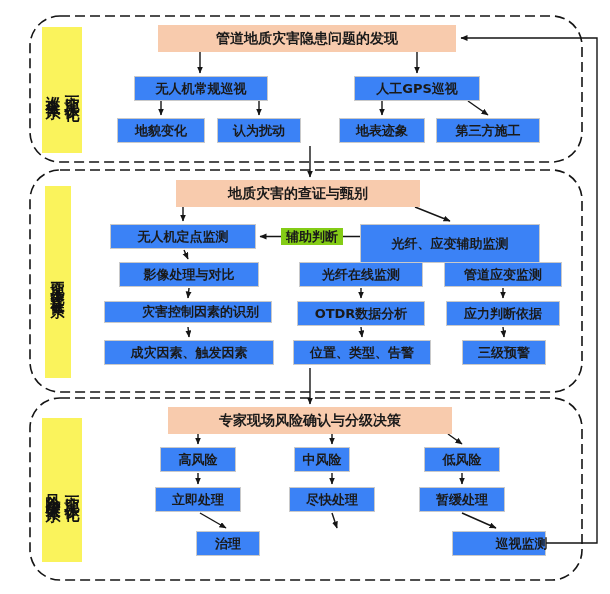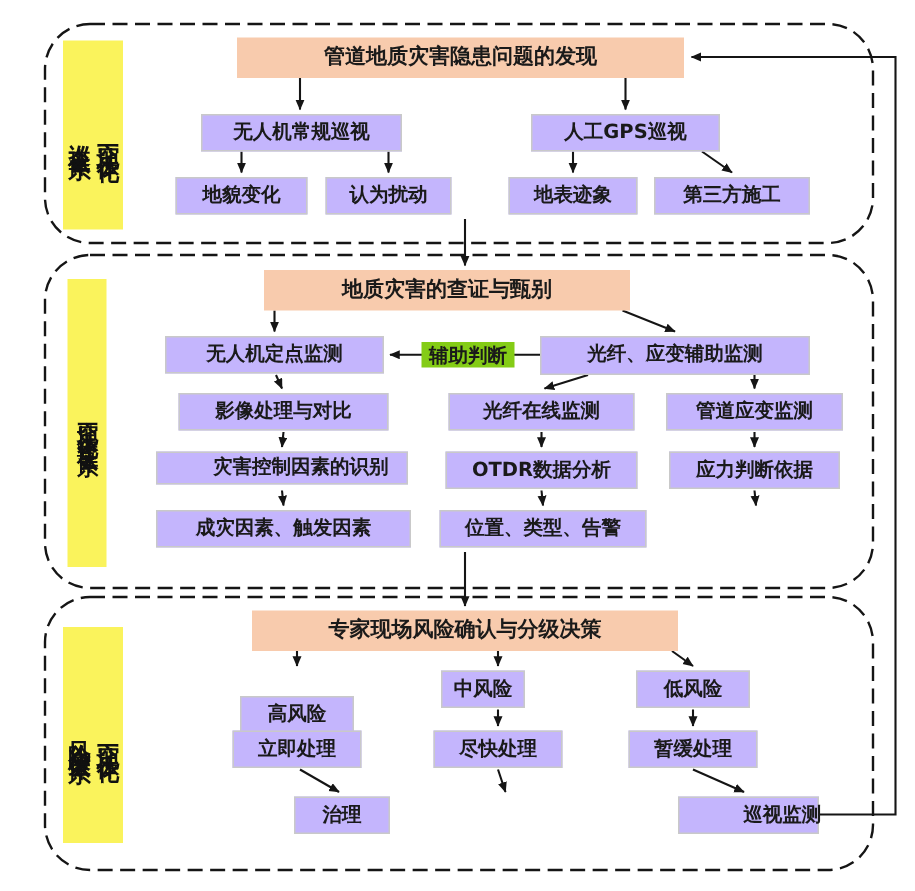--- a/index.html
+++ b/index.html
@@ -5,21 +5,21 @@
   * { margin:0; padding:0; box-sizing:border-box; }
   html,body { background:#ffffff; }
   body { font-family:"DejaVu Sans","Liberation Sans",sans-serif; }
   .canvas { position:relative; width:610px; height:594px; background:#ffffff; overflow:hidden; }
   .layer { position:absolute; left:0; top:0; width:610px; height:594px; z-index:1; pointer-events:none; }
   .box {
     position:absolute; display:flex; align-items:center; justify-content:center;
     text-align:center; font-weight:bold; color:#1a1a1a; font-size:13px;
     line-height:1.05; z-index:2; padding:1px 3px; white-space:nowrap;
   }
-  .gray  { background:#c4b5fd; border:1px solid #c9c9c9; }
+  .gray  { background:#3b82f6; border:1px solid #c9c9c9; }
   .salmon{ background:#F8CBAD; font-size:14px; }
   .side-label {
     position:absolute; background:#FAF35C; display:flex; flex-direction:row-reverse;
     align-items:center; justify-content:center; z-index:2;
     font-weight:bold; color:#111; font-size:15px;
   }
   .side-label .vcol { writing-mode:vertical-rl; text-orientation:upright; letter-spacing:3px; }
   .side-label.narrow { font-size:14px; }
   .float-label {
     position:absolute; background:#84cc16; z-index:3; font-weight:bold; font-size:13px;
@@ -90,40 +90,41 @@
   <div class="box gray" style="left:339px; top:118px; width:86px; height:25px;">地表迹象</div>
   <div class="box gray" style="left:436px; top:118px; width:104px; height:25px;">第三方施工</div>
 
   <div class="side-label narrow" style="left:45px; top:186px; width:26px; height:192px;">
     <span class="vcol">空地一体化查证体系</span>
   </div>
 
   <div class="box salmon" style="left:176px; top:180px; width:244px; height:27px;">地质灾害的查证与甄别</div>
   <div class="box gray" style="left:110px; top:224px; width:146px; height:25px;">无人机定点监测</div>
   <div class="float-label" style="left:281px; top:228px; width:62px; height:17px;">辅助判断</div>
-  <div class="box gray" style="left:360px; top:224px; width:180px; height:26px;">光纤、应变辅助监测</div>
+  <div class="box gray" style="left:360px; top:224px; width:180px; height:39px;">光纤、应变辅助监测</div>
 
   <div class="box gray" style="left:119px; top:262px; width:140px; height:25px;">影像处理与对比</div>
   <div class="box gray" style="left:104px; top:301px; width:168px; height:22px;padding-left:28px;">灾害控制因素的识别</div>
   <div class="box gray" style="left:104px; top:340px; width:170px; height:25px;">成灾因素、触发因素</div>
 
   <div class="box gray" style="left:299px; top:262px; width:124px; height:25px;">光纤在线监测</div>
   <div class="box gray" style="left:297px; top:301px; width:128px; height:25px;">OTDR数据分析</div>
   <div class="box gray" style="left:293px; top:340px; width:138px; height:25px;">位置、类型、告警</div>
 
   <div class="box gray" style="left:444px; top:262px; width:118px; height:25px;">管道应变监测</div>
   <div class="box gray" style="left:446px; top:301px; width:114px; height:25px;">应力判断依据</div>
+  <div class="box gray" style="left:462px; top:340px; width:84px; height:25px;">三级预警</div>
 
   <div class="side-label" style="left:42px; top:418px; width:40px; height:144px;">
     <span class="vcol">空地一体化</span>
     <span class="vcol">风险决策体系</span>
   </div>
 
   <div class="box salmon" style="left:168px; top:407px; width:284px; height:27px;">专家现场风险确认与分级决策</div>
-  <div class="box gray" style="left:160px; top:447px; width:76px; height:25px;margin-top:17px;">高风险</div>
+  <div class="box gray" style="left:160px; top:447px; width:76px; height:25px;">高风险</div>
   <div class="box gray" style="left:294px; top:447px; width:56px; height:25px;">中风险</div>
   <div class="box gray" style="left:424px; top:447px; width:76px; height:25px;">低风险</div>
   <div class="box gray" style="left:155px; top:487px; width:86px; height:25px;">立即处理</div>
   <div class="box gray" style="left:289px; top:487px; width:86px; height:25px;">尽快处理</div>
   <div class="box gray" style="left:419px; top:487px; width:86px; height:25px;">暂缓处理</div>
   <div class="box gray" style="left:196px; top:531px; width:64px; height:25px;">治理</div>
   <div class="box gray" style="left:452px; top:531px; width:94px; height:25px;padding-left:48px;">巡视监测</div>
 
 </div>
 

